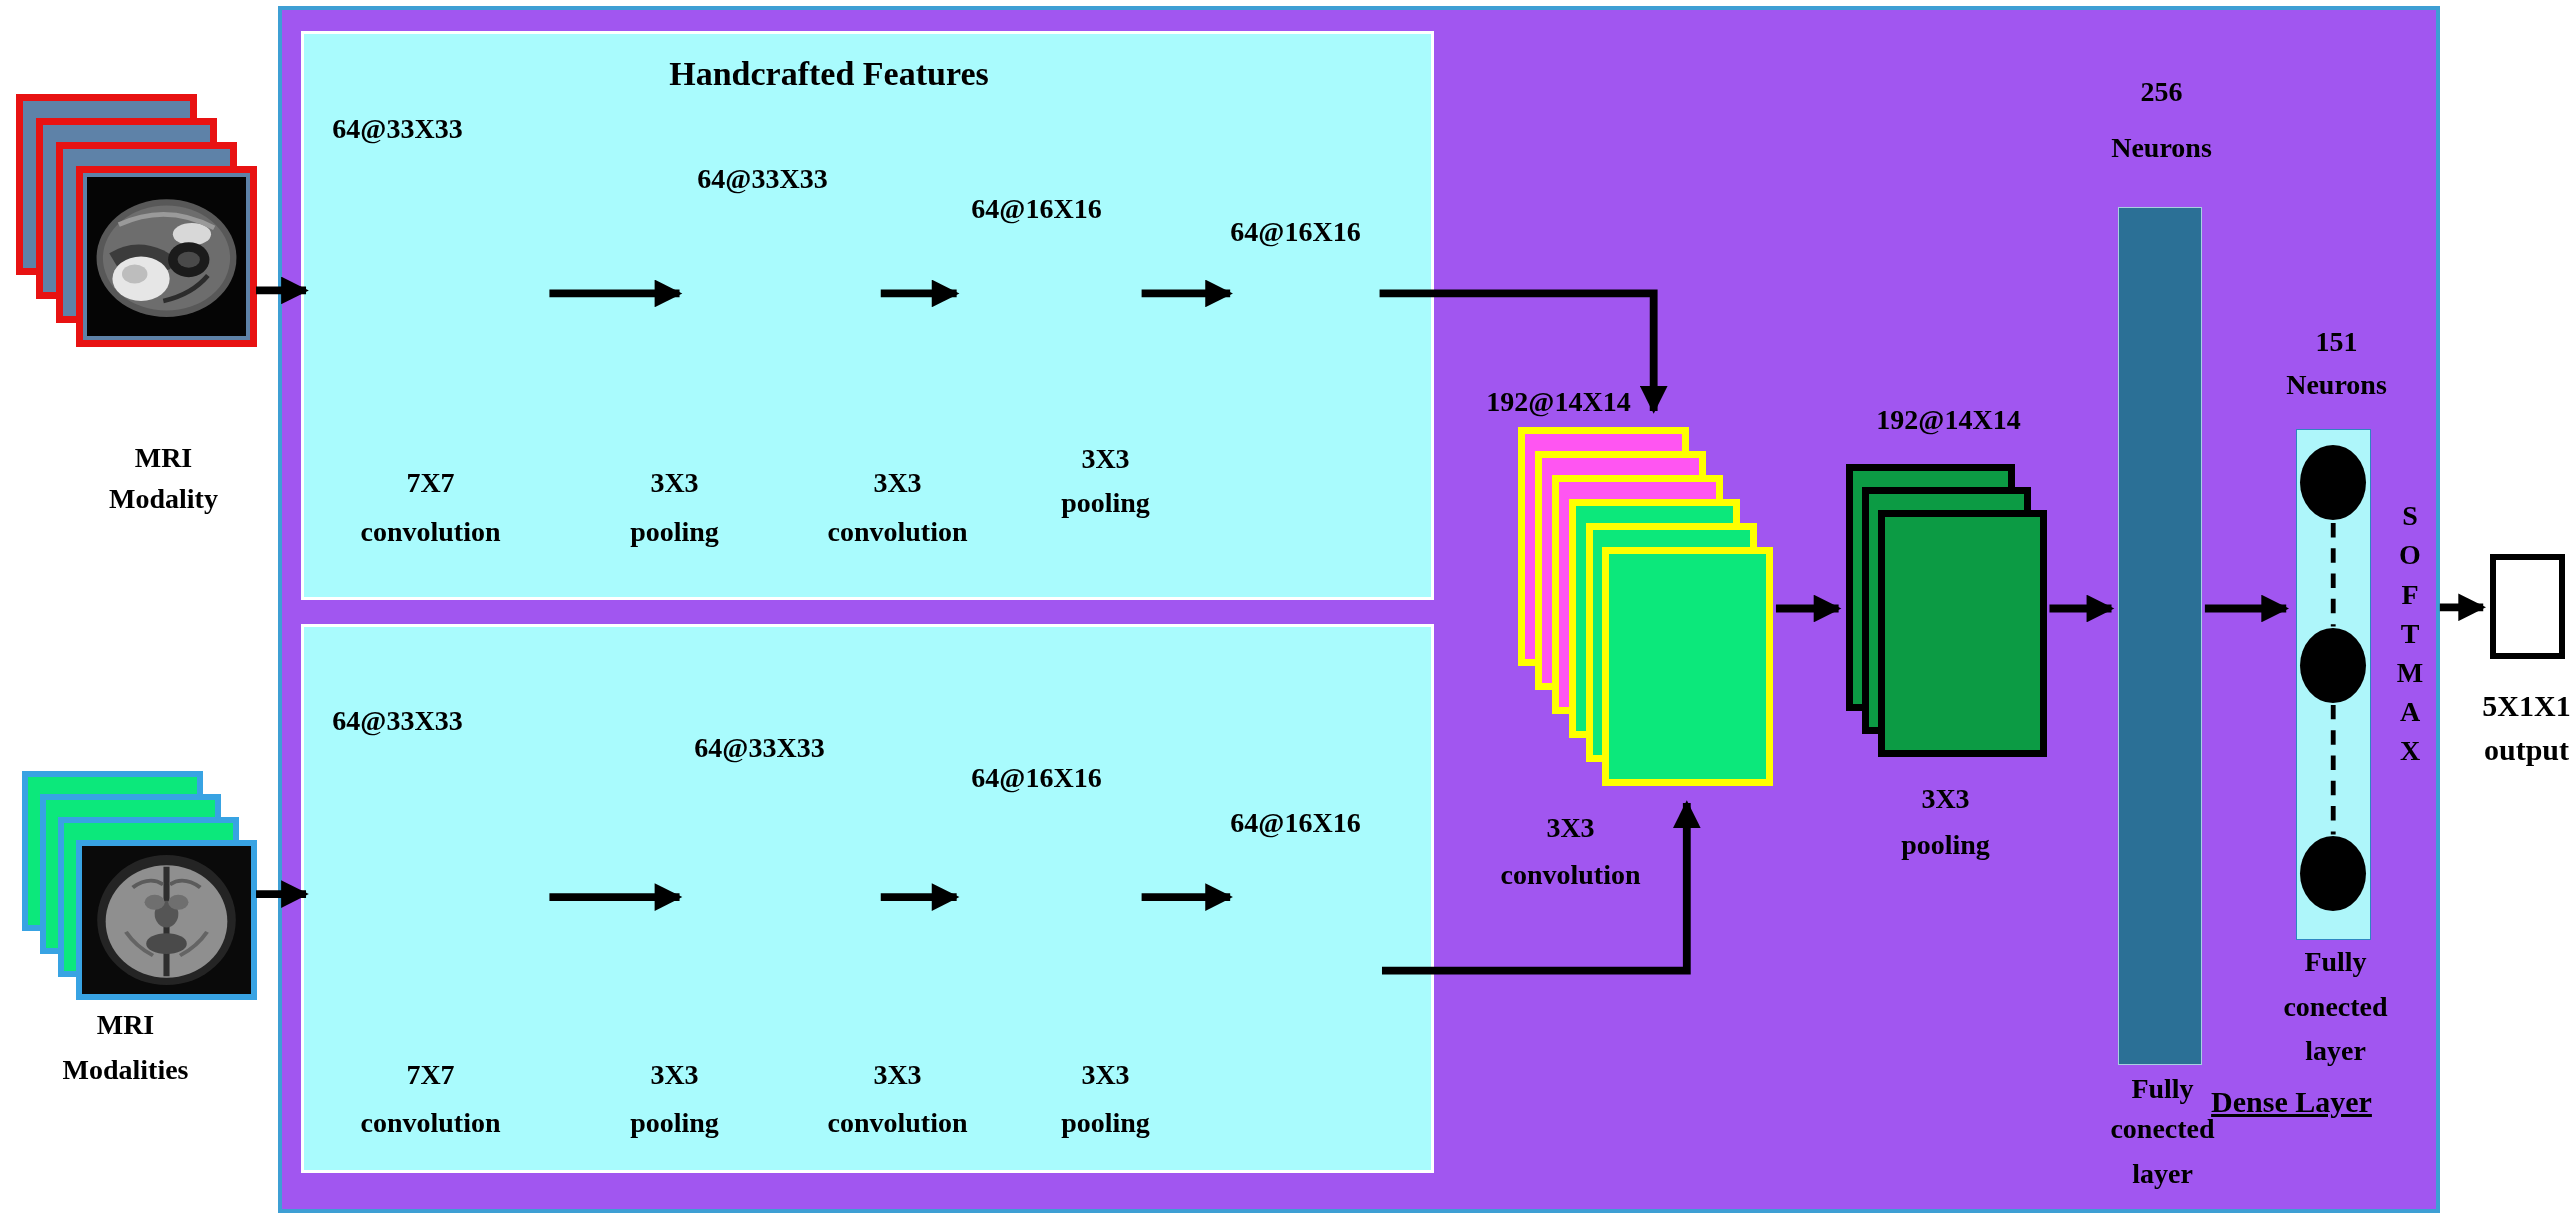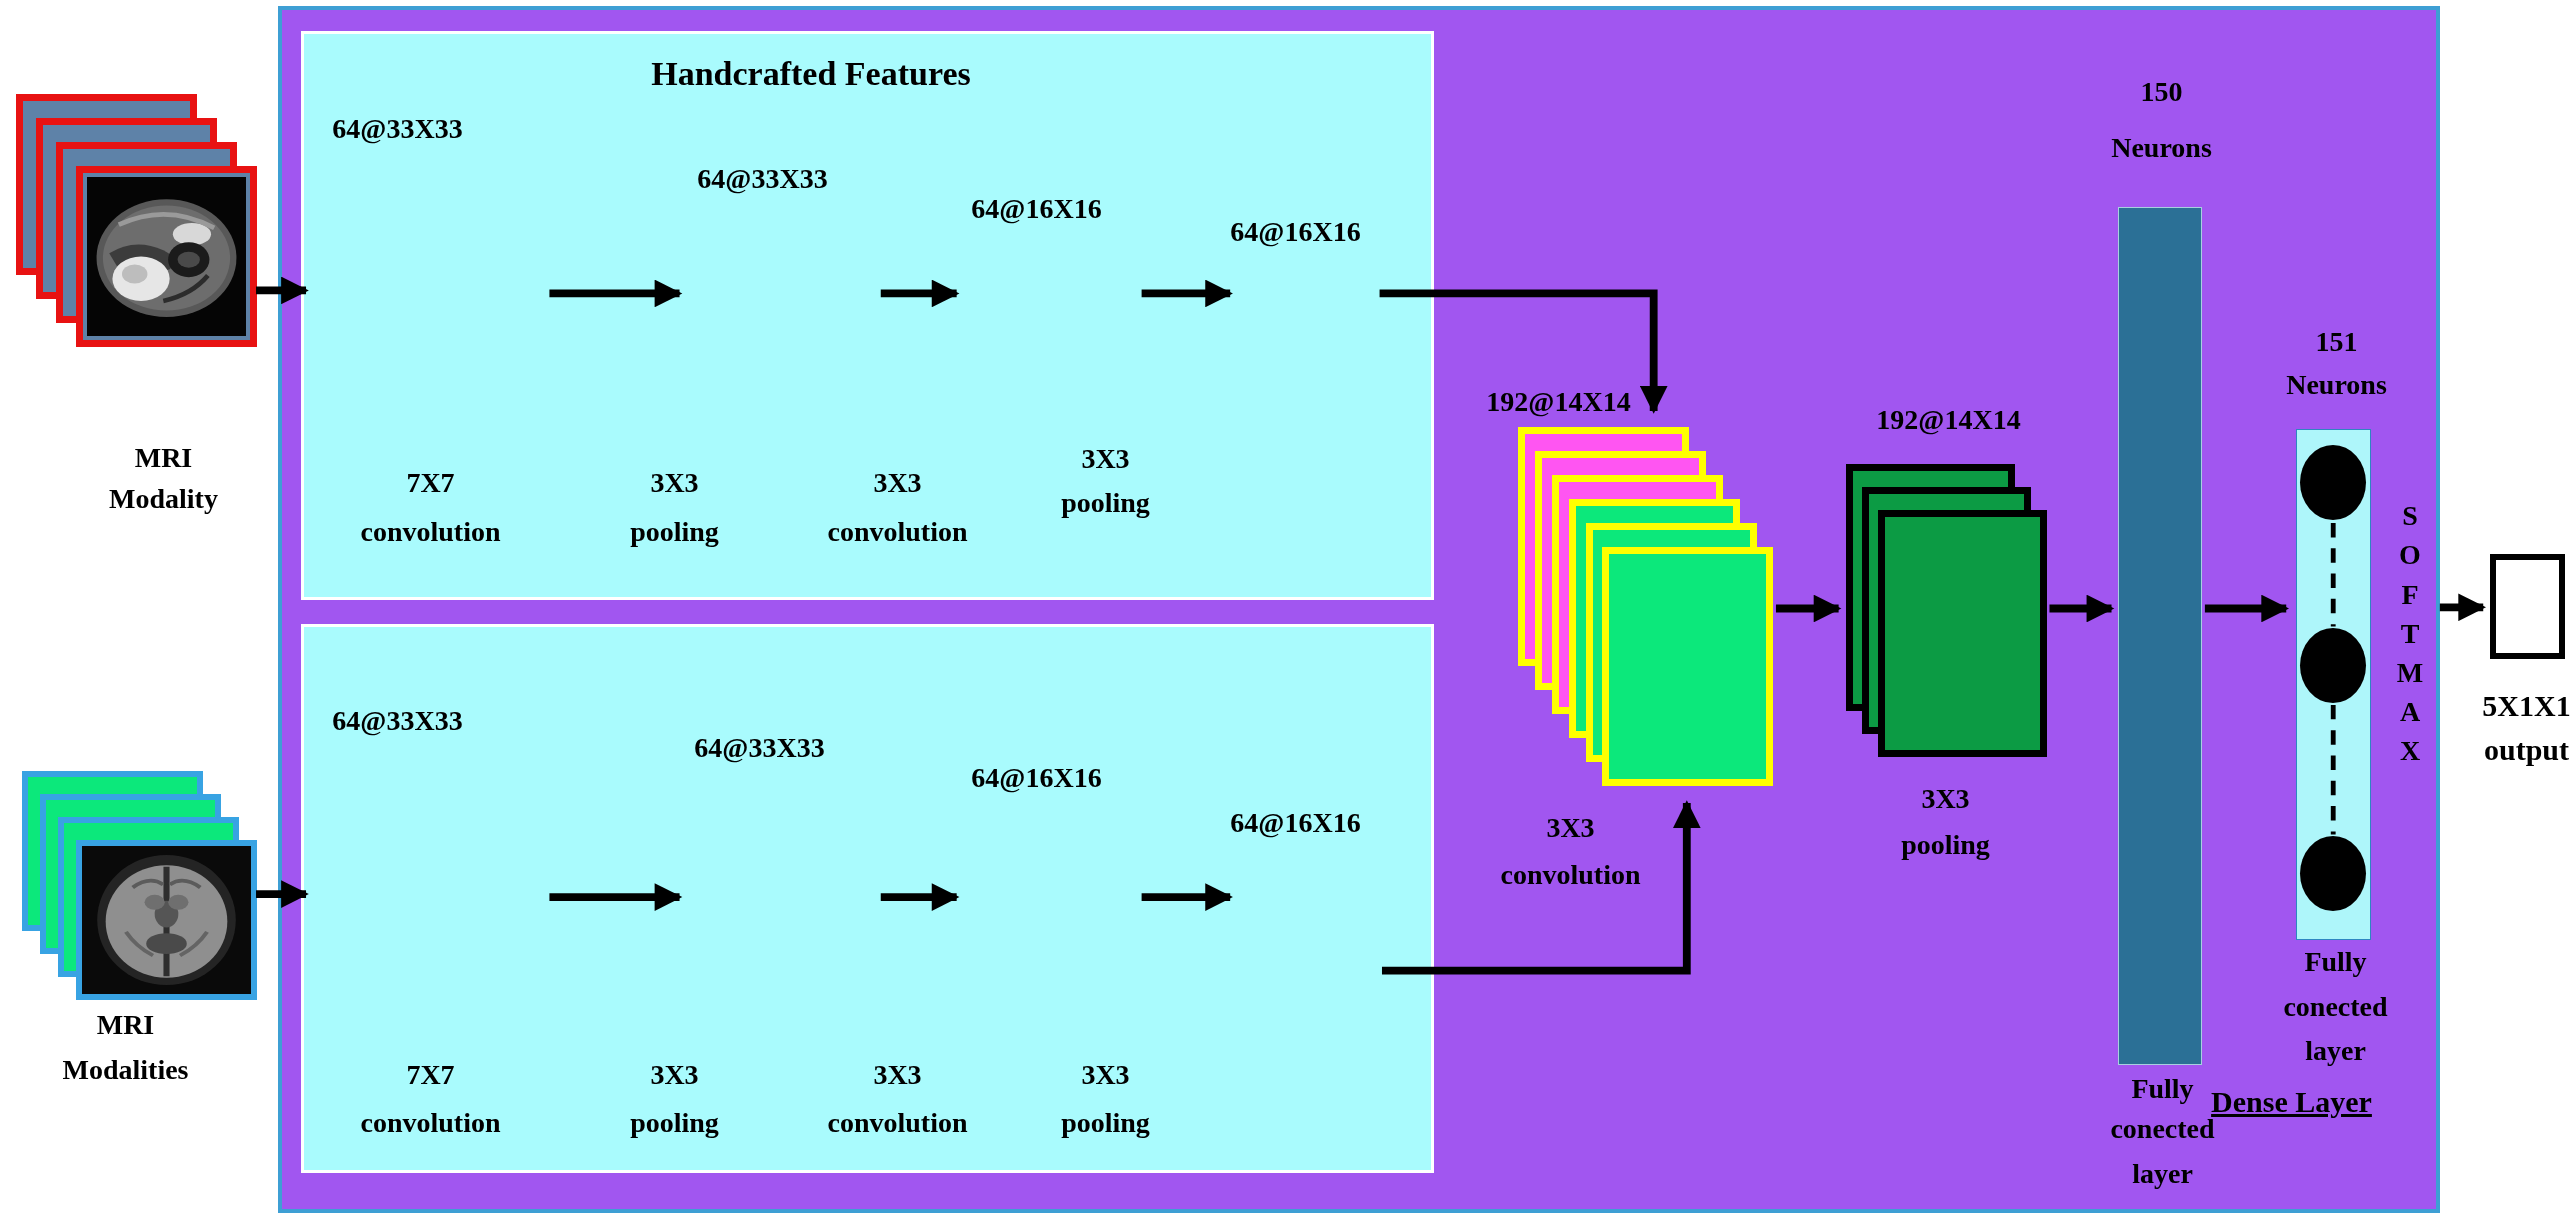--- a/index.html
+++ b/index.html
@@ -22,21 +22,21 @@
 </head>
 <body>
 
 <div id="root">
 
   <div class="abs panel" style="left:278px;top:6px;width:2162px;height:1207px;background:#A156F0;border:4.8px solid #3E9FD4;"></div>
 
   <div class="abs box" style="left:301px;top:31px;width:1133px;height:569px;background:#A9FBFD;border:3.6px solid #ffffff;"></div>
   <div class="abs box" style="left:301px;top:624px;width:1133px;height:549px;background:#A9FBFD;border:3.6px solid #ffffff;"></div>
 
-  <div class="lbl f55" style="left:510px;top:56px;width:602px;">Handcrafted Features</div>
+  <div class="lbl f55" style="left:528px;top:56px;width:602px;">Handcrafted Features</div>
 
   <div class="stack">
     <div class="slide mri-top" style="left:16.3px;top:94px;width:181px;height:181px;"></div>
     <div class="slide mri-top" style="left:36px;top:118px;width:181px;height:181px;"></div>
     <div class="slide mri-top" style="left:56px;top:142px;width:181px;height:181px;"></div>
     <div class="slide mri-top" style="left:76px;top:166px;width:181px;height:181px;">
       <svg viewBox="0 0 100 100" preserveAspectRatio="none" style="position:absolute;left:3.6px;top:3.6px;width:159px;height:159px;">
         <rect x="0" y="0" width="100" height="100" fill="#050505"></rect>
         <ellipse cx="50" cy="51" rx="44" ry="37" fill="#585858"></ellipse>
         <ellipse cx="50" cy="51" rx="40" ry="33" fill="#6d6d6d"></ellipse>
@@ -163,21 +163,21 @@
   <div class="stack">
     <div class="slide dark" style="left:1846px;top:464px;width:169px;height:247px;"></div>
     <div class="slide dark" style="left:1862px;top:487px;width:169px;height:247px;"></div>
     <div class="slide dark" style="left:1878px;top:510px;width:169px;height:247px;"></div>
   </div>
   <div class="lbl f46" style="left:1828px;top:405px;width:241px;">192@14X14</div>
   <div class="lbl f46" style="left:1825px;top:784px;width:241px;">3X3</div>
   <div class="lbl f46" style="left:1825px;top:830px;width:241px;">pooling</div>
 
   <div class="abs stack" style="left:2118px;top:207px;width:84px;height:858px;background:#2B7096;border:1.8px solid #A8CFE0;"></div>
-  <div class="lbl f46" style="left:2071px;top:77px;width:181px;">150</div>
+  <div class="lbl f46" style="left:2071px;top:77px;width:181px;">256</div>
   <div class="lbl f46" style="left:2071px;top:133px;width:181px;">Neurons</div>
   <div class="lbl f46" style="left:2072px;top:1074px;width:181px;">Fully</div>
   <div class="lbl f46" style="left:2072px;top:1114px;width:181px;">conected</div>
   <div class="lbl f46" style="left:2072px;top:1159px;width:181px;">layer</div>
 
   <div class="abs stack" style="left:2296px;top:429px;width:75px;height:511px;background:#AEF6FA;border:1.8px solid #2E86C1;"></div>
   <div class="circle stack" style="left:2300px;top:445px;width:66px;height:75px;"></div>
   <div class="circle stack" style="left:2300px;top:628px;width:66px;height:75px;"></div>
   <div class="circle stack" style="left:2300px;top:836px;width:66px;height:75px;"></div>
   <div class="lbl f46" style="left:2246px;top:327px;width:181px;">151</div>

